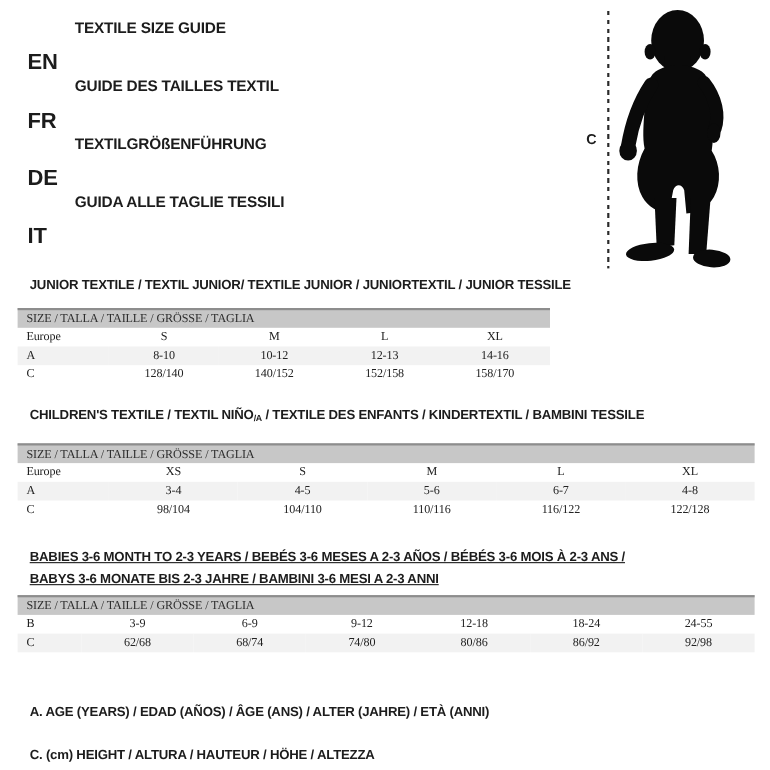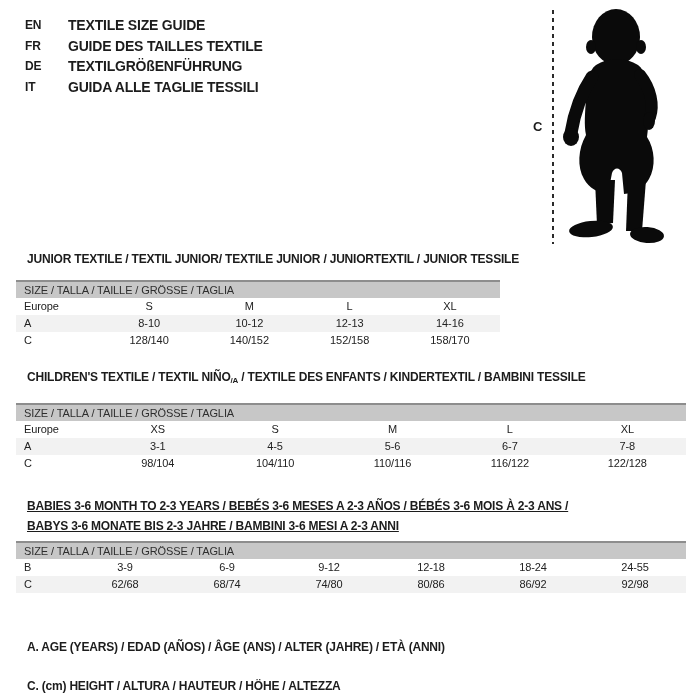--- a/index.html
+++ b/index.html
@@ -5,40 +5,40 @@
   html,body{margin:0;padding:0;}
   body{
     width:700px;height:700px;background:#ffffff;position:relative;overflow:hidden;
     font-family:"Liberation Sans", sans-serif;color:#1c1c1c;
   }
   .page{position:absolute;inset:0;}
 
   
   .lang-list{position:absolute;left:25px;top:15px;}
   .lang-row{display:flex;line-height:20.5px;}
-  .lang-code{display:inline-block;width:43px;font-weight:bold;font-size:12px;letter-spacing:-0.2px;}
+  .lang-code{display:inline-block;width:43px;font-weight:bold;font-size:20px;letter-spacing:-0.2px;margin-top:32px;}
   .lang-title{font-weight:bold;font-size:14px;letter-spacing:-0.2px;white-space:nowrap;text-align:right;}
 
   
   .fig-label{position:absolute;left:533px;top:119px;font-weight:bold;font-size:13px;}
   .fig-line{
     position:absolute;left:552px;top:10px;width:2px;height:234px;
     background:repeating-linear-gradient(180deg,#2a2a2a 0 4px,transparent 4px 8px);
   }
   .fig-svg{position:absolute;left:558px;top:5px;}
 
   
   .sec-heading{position:absolute;font-weight:bold;font-size:12px;letter-spacing:-0.2px;white-space:nowrap;}
   .h-junior{left:27px;top:252px;}
   .h-children{left:27px;top:370px;}
   .h-babies{left:27px;top:496px;line-height:20px;text-decoration:underline;}
   .sub{font-size:8px;vertical-align:-2px;}
 
   
-  .size-table{position:absolute;}
+  .size-table{position:absolute;font-family:Liberation Serif, serif;}
   .t-junior{left:16px;top:280px;width:484px;--labelw:75px;}
   .t-children{left:16px;top:403px;width:670px;--labelw:75px;}
   .t-babies{left:16px;top:541px;width:670px;--labelw:50px;}
   .size-bar{
     box-sizing:border-box;height:18px;background:#c7c7c7;border-top:2px solid #8d8d8d;
     font-size:11px;line-height:16px;padding-left:8px;color:#2e2e2e;letter-spacing:-0.1px;
   }
   .dtable{display:table;width:100%;table-layout:fixed;}
   .trow{display:table-row;}
   .trow:nth-child(even){background:#f2f2f2;}
@@ -57,21 +57,21 @@
 
 <div class="page">
 
   <div class="lang-list">
     <div class="lang-row">
       <span class="lang-code">EN</span>
       <span class="lang-title">TEXTILE SIZE GUIDE</span>
     </div>
     <div class="lang-row">
       <span class="lang-code">FR</span>
-      <span class="lang-title">GUIDE DES TAILLES TEXTILE</span>
+      <span class="lang-title">GUIDE DES TAILLES TEXTIL</span>
     </div>
     <div class="lang-row">
       <span class="lang-code">DE</span>
       <span class="lang-title">TEXTILGRÖßENFÜHRUNG</span>
     </div>
     <div class="lang-row">
       <span class="lang-code">IT</span>
       <span class="lang-title">GUIDA ALLE TAGLIE TESSILI</span>
     </div>
   </div>
@@ -134,25 +134,25 @@
         <div class="trow">
           <div class="tcell label">Europe</div>
           <div class="tcell">XS</div>
           <div class="tcell">S</div>
           <div class="tcell">M</div>
           <div class="tcell">L</div>
           <div class="tcell">XL</div>
         </div>
         <div class="trow">
           <div class="tcell label">A</div>
-          <div class="tcell">3-1</div>
+          <div class="tcell">3-4</div>
           <div class="tcell">4-5</div>
           <div class="tcell">5-6</div>
           <div class="tcell">6-7</div>
-          <div class="tcell">7-8</div>
+          <div class="tcell">4-8</div>
         </div>
         <div class="trow">
           <div class="tcell label">C</div>
           <div class="tcell">98/104</div>
           <div class="tcell">104/110</div>
           <div class="tcell">110/116</div>
           <div class="tcell">116/122</div>
           <div class="tcell">122/128</div>
         </div>
       </div>

